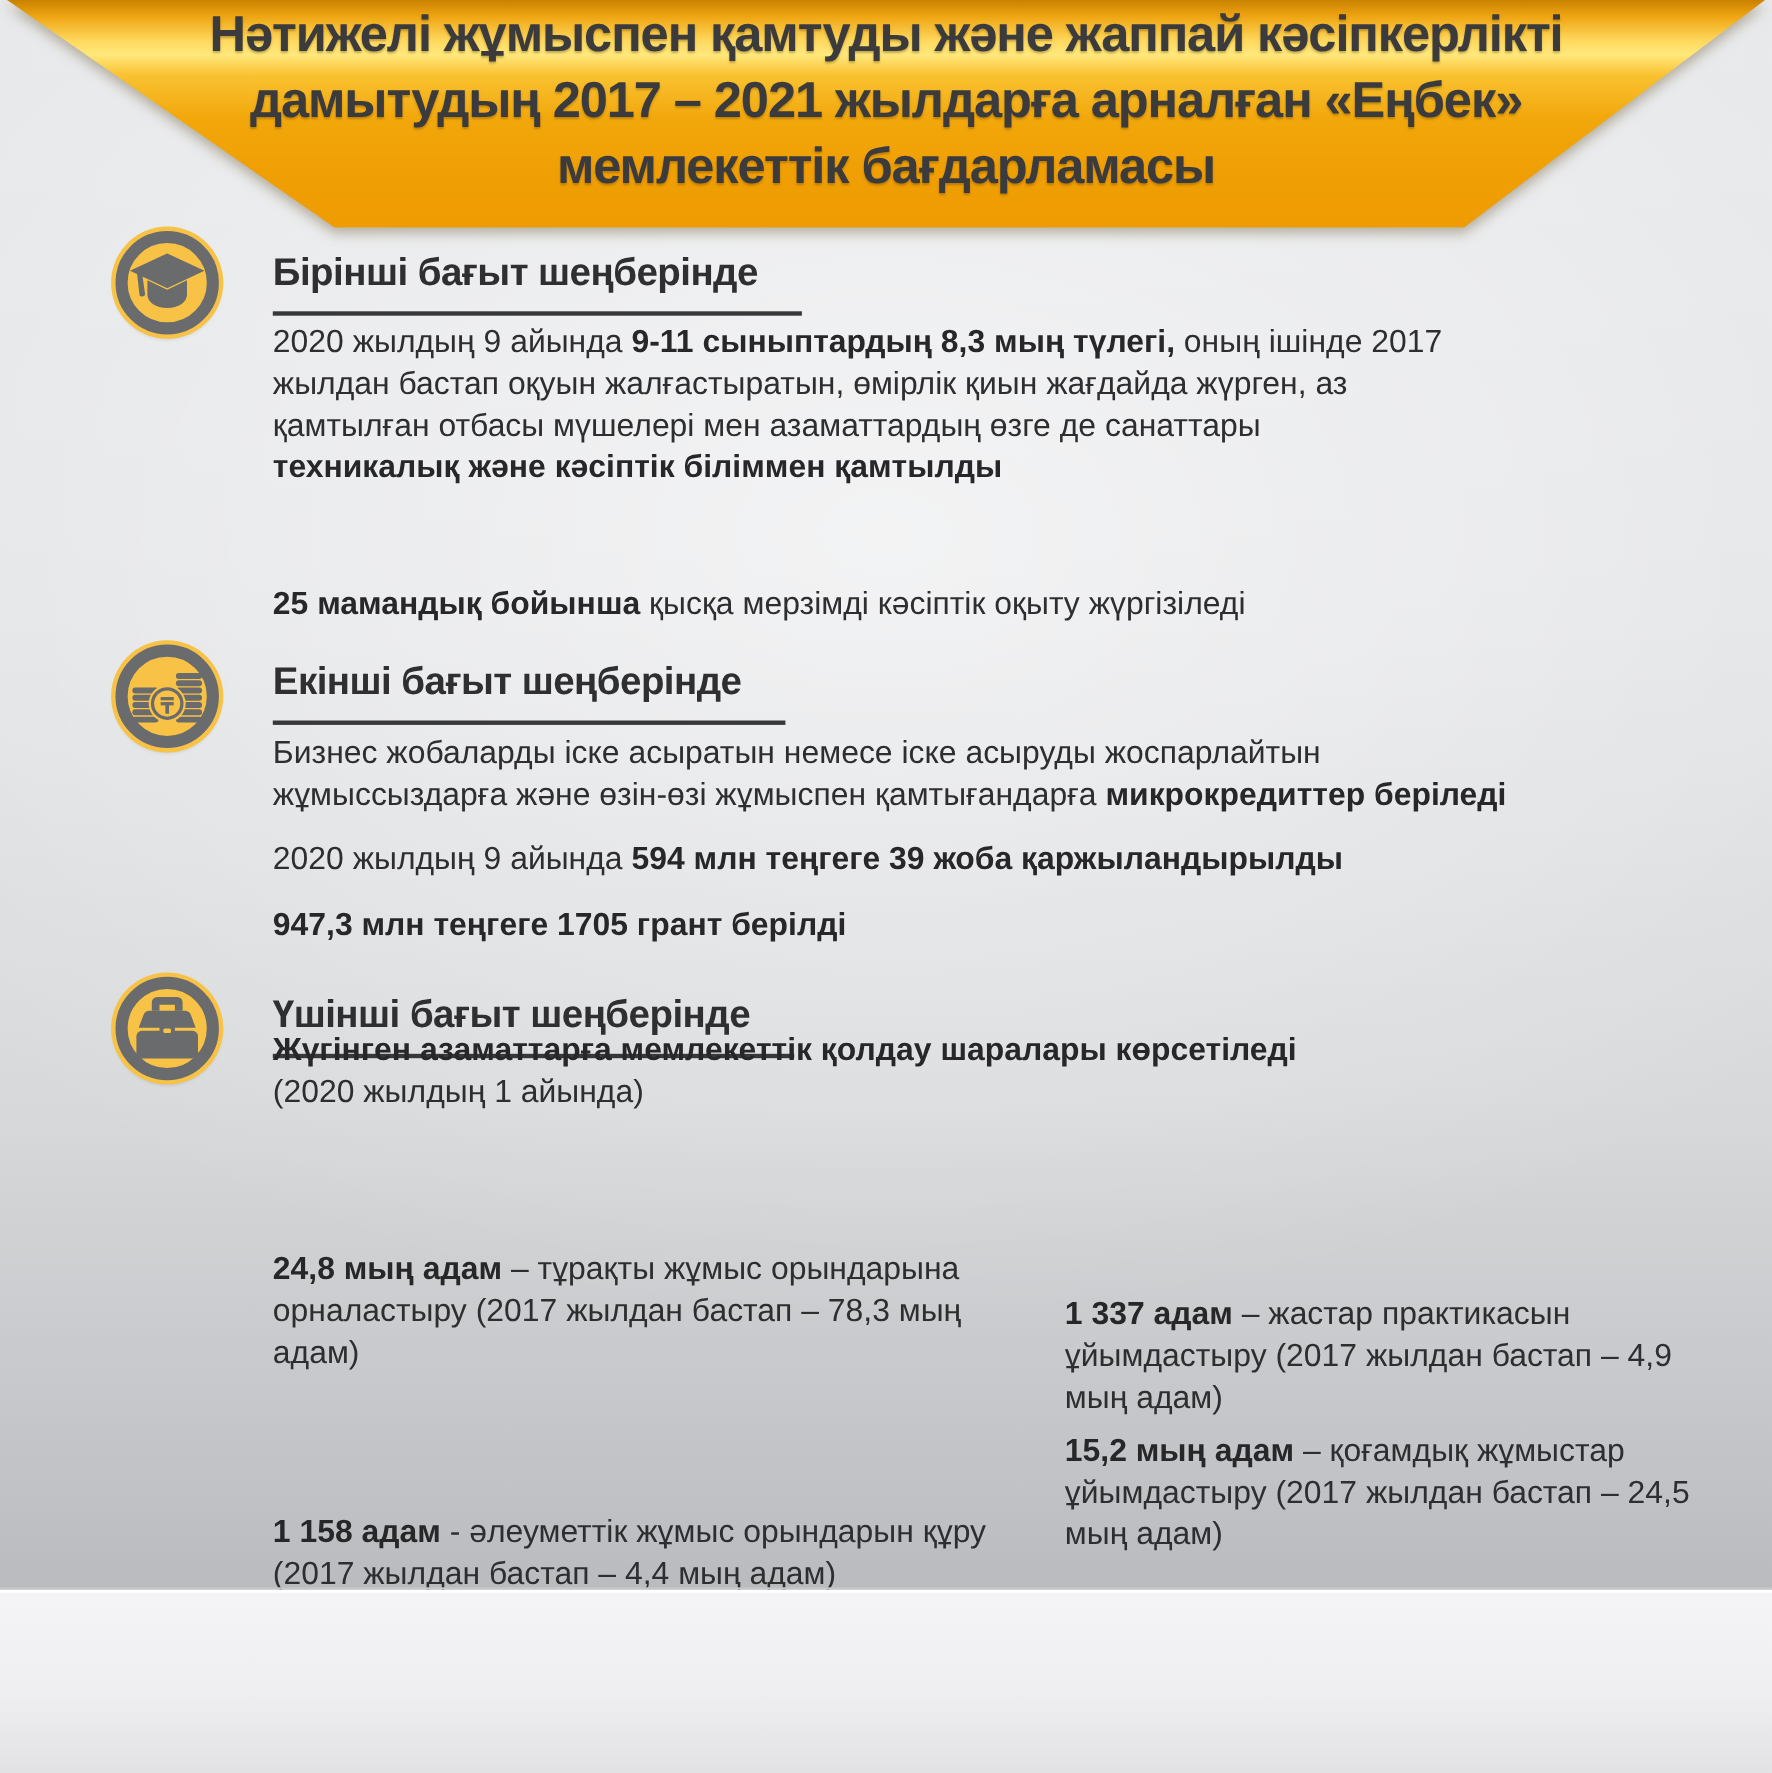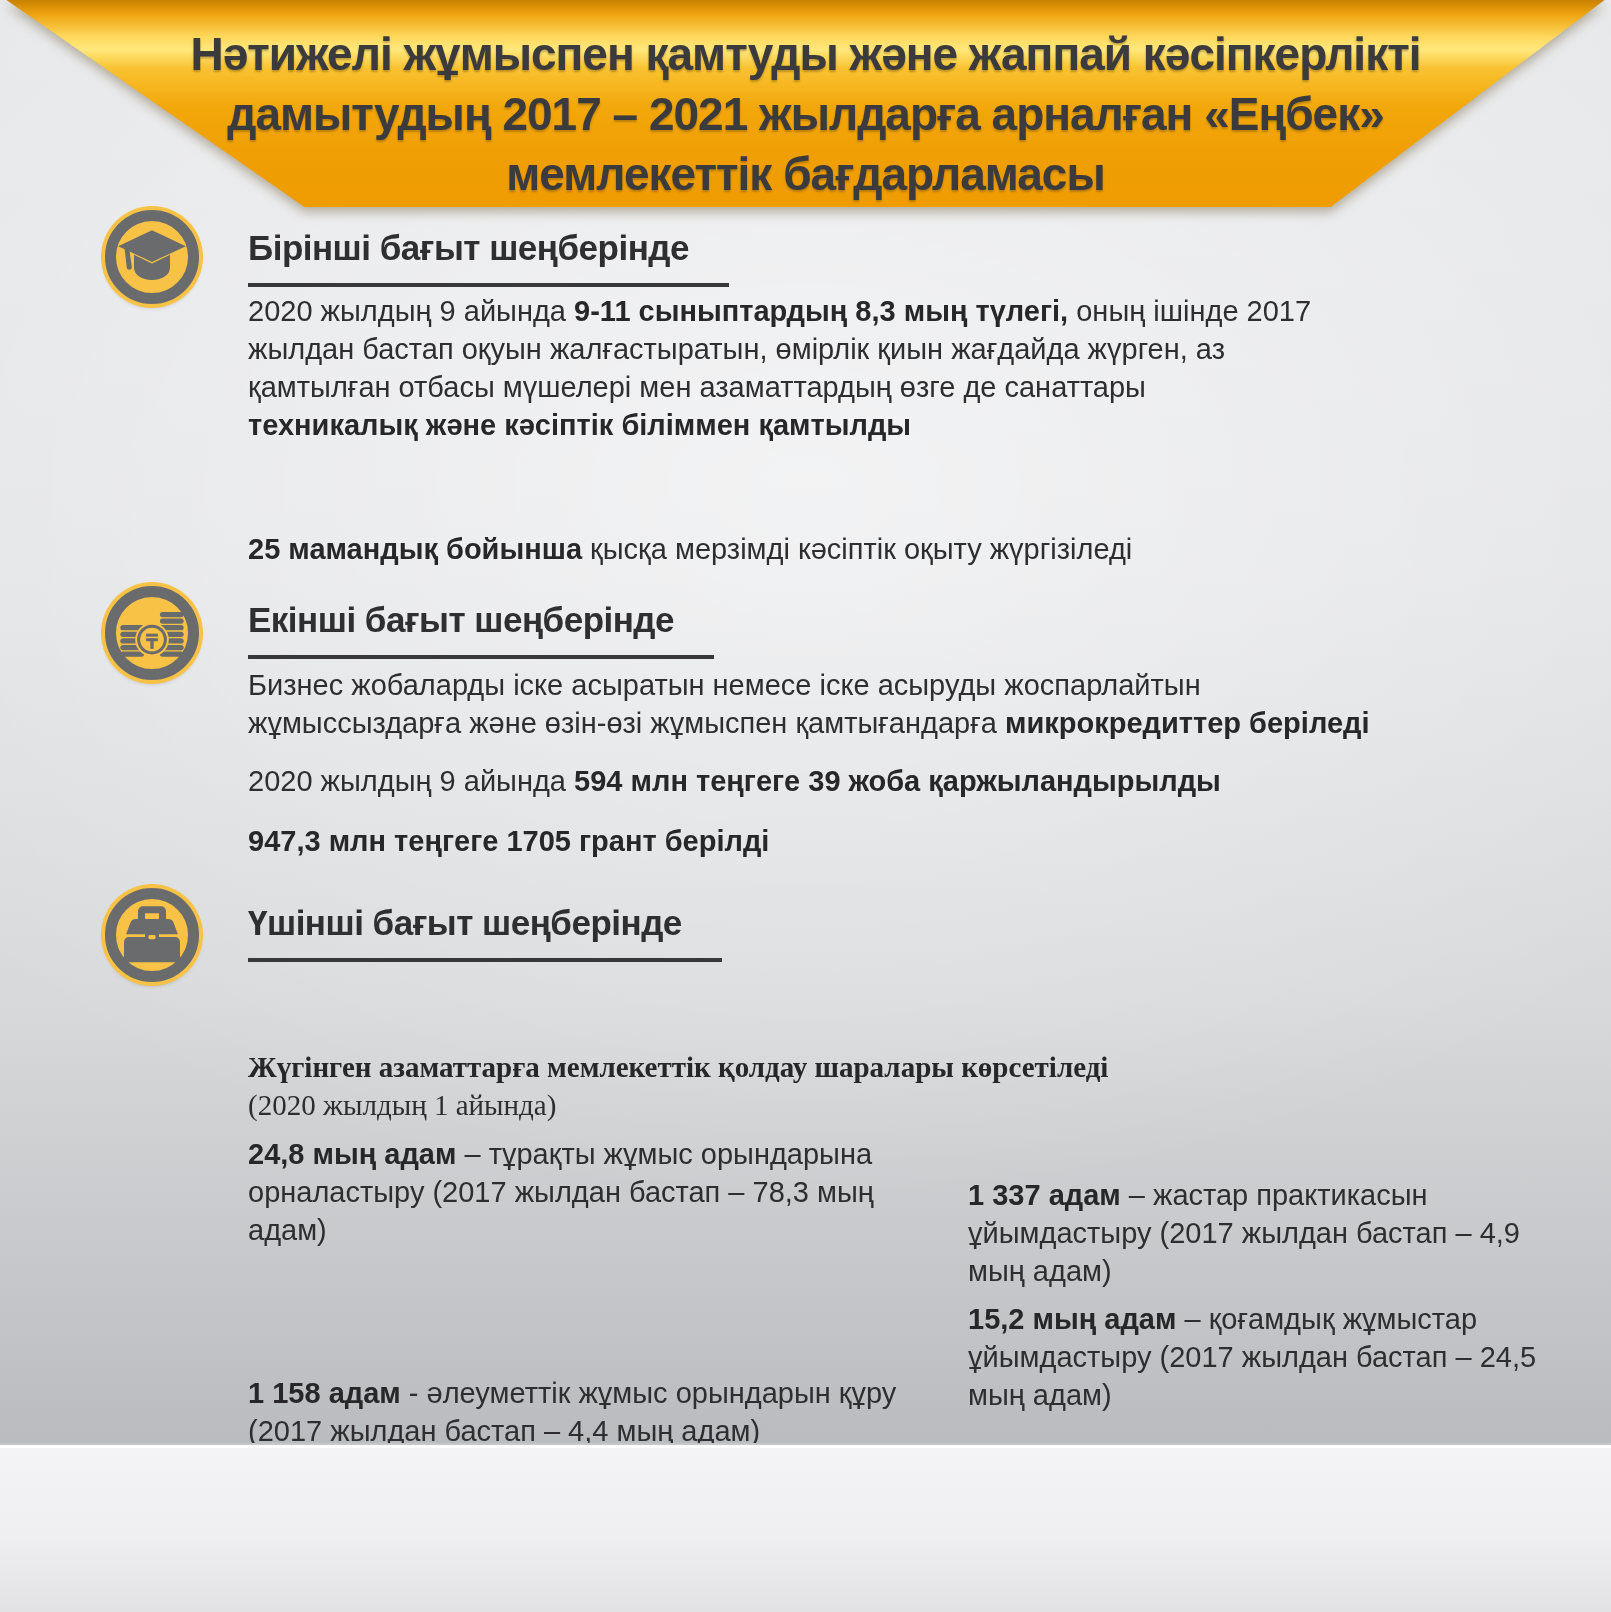--- a/index.html
+++ b/index.html
@@ -12,21 +12,21 @@
       linear-gradient(180deg,#e8e9eb 0%,#e3e4e6 35%,#d7d9db 62%,#c2c4c7 82%,#adb0b4 100%);
   }
 
   
   .banner-wrap{ position:absolute; top:0; left:0; width:1611px; height:230px;
     filter:drop-shadow(0 5px 6px rgba(70,50,0,.35)); }
   .banner{
     width:1611px; height:207px;
     clip-path:polygon(0.4% 0%, 99.6% 0%, 82.6% 100%, 18.9% 100%);
     background:linear-gradient(180deg,#c98100 0%,#eea411 7%,#ffd95e 18%,#ffe87c 24%,#f9c231 33%,#f2a70b 52%,#ef9e03 78%,#ee9c02 100%);
-    text-align:center; padding-top:24px;
+    text-align:center; 
   }
   .title-line{ display:block; font-size:46px; line-height:60px; font-weight:700;
     letter-spacing:-1px; color:#3b3b3d; text-shadow:0 2px 2px rgba(90,60,0,.35); }
 
   
   .icon-circle{
     position:absolute; left:105px; width:94px; height:94px; border-radius:50%;
     background:#f7c245; border:11px solid #6a6b6d;
     box-shadow:0 0 0 4px #f7c245, 0 3px 5px rgba(0,0,0,.25);
     display:flex; align-items:center; justify-content:center;
@@ -111,21 +111,21 @@
       <g fill="#6a6b6d">
         <path d="M37,2 h26 a7,7 0 0 1 7,7 v11 h-10 v-8 h-20 v8 h-10 v-11 a7,7 0 0 1 7,-7 z"></path>
         <path d="M27,20 h46 q6,0 8,6 l6,16 h-74 l6,-16 q2,-6 8,-6 z"></path>
         <rect x="10" y="46" width="80" height="36" rx="7"></rect>
         <rect x="40" y="38" width="20" height="16" rx="4"></rect>
       </g>
       <rect x="45" y="43" width="10" height="6" rx="2" fill="#f7c245"></rect>
     </svg>
   </div>
   <div class="sec-heading" style="top:903px;">Үшінші бағыт шеңберінде</div>
-  <div class="para" style="top:1048px; width:1260px;font-family:Liberation Serif, serif;"><b>Жүгінген азаматтарға мемлекеттік қолдау шаралары көрсетіледі</b><br><span>(2020 жылдың 1 айында)</span></div>
+  <div class="para" style="top:936px; width:1260px;"><b>Жүгінген азаматтарға мемлекеттік қолдау шаралары көрсетіледі</b><br><span>(2020 жылдың 1 айында)</span></div>
   <div class="para" style="top:1135px; left:248px; width:712px;"><b>24,8 мың адам</b><span> – тұрақты жұмыс орындарына орналастыру (2017 жылдан бастап – 78,3 мың адам)</span></div>
   <div class="para" style="top:1176px; left:968px; width:600px;"><b>1 337 адам</b><span> – жастар практикасын ұйымдастыру (2017 жылдан бастап – 4,9 мың адам)</span></div>
   <div class="para" style="top:1374px; left:248px; width:712px;"><b>1 158 адам</b><span> - әлеуметтік жұмыс орындарын құру (2017 жылдан бастап – 4,4 мың адам)</span></div>
   <div class="para" style="top:1300px; left:968px; width:600px;"><b>15,2 мың адам</b><span> – қоғамдық жұмыстар ұйымдастыру (2017 жылдан бастап – 24,5 мың адам)</span></div>
 
   <div class="footer">
 
     
 
     

